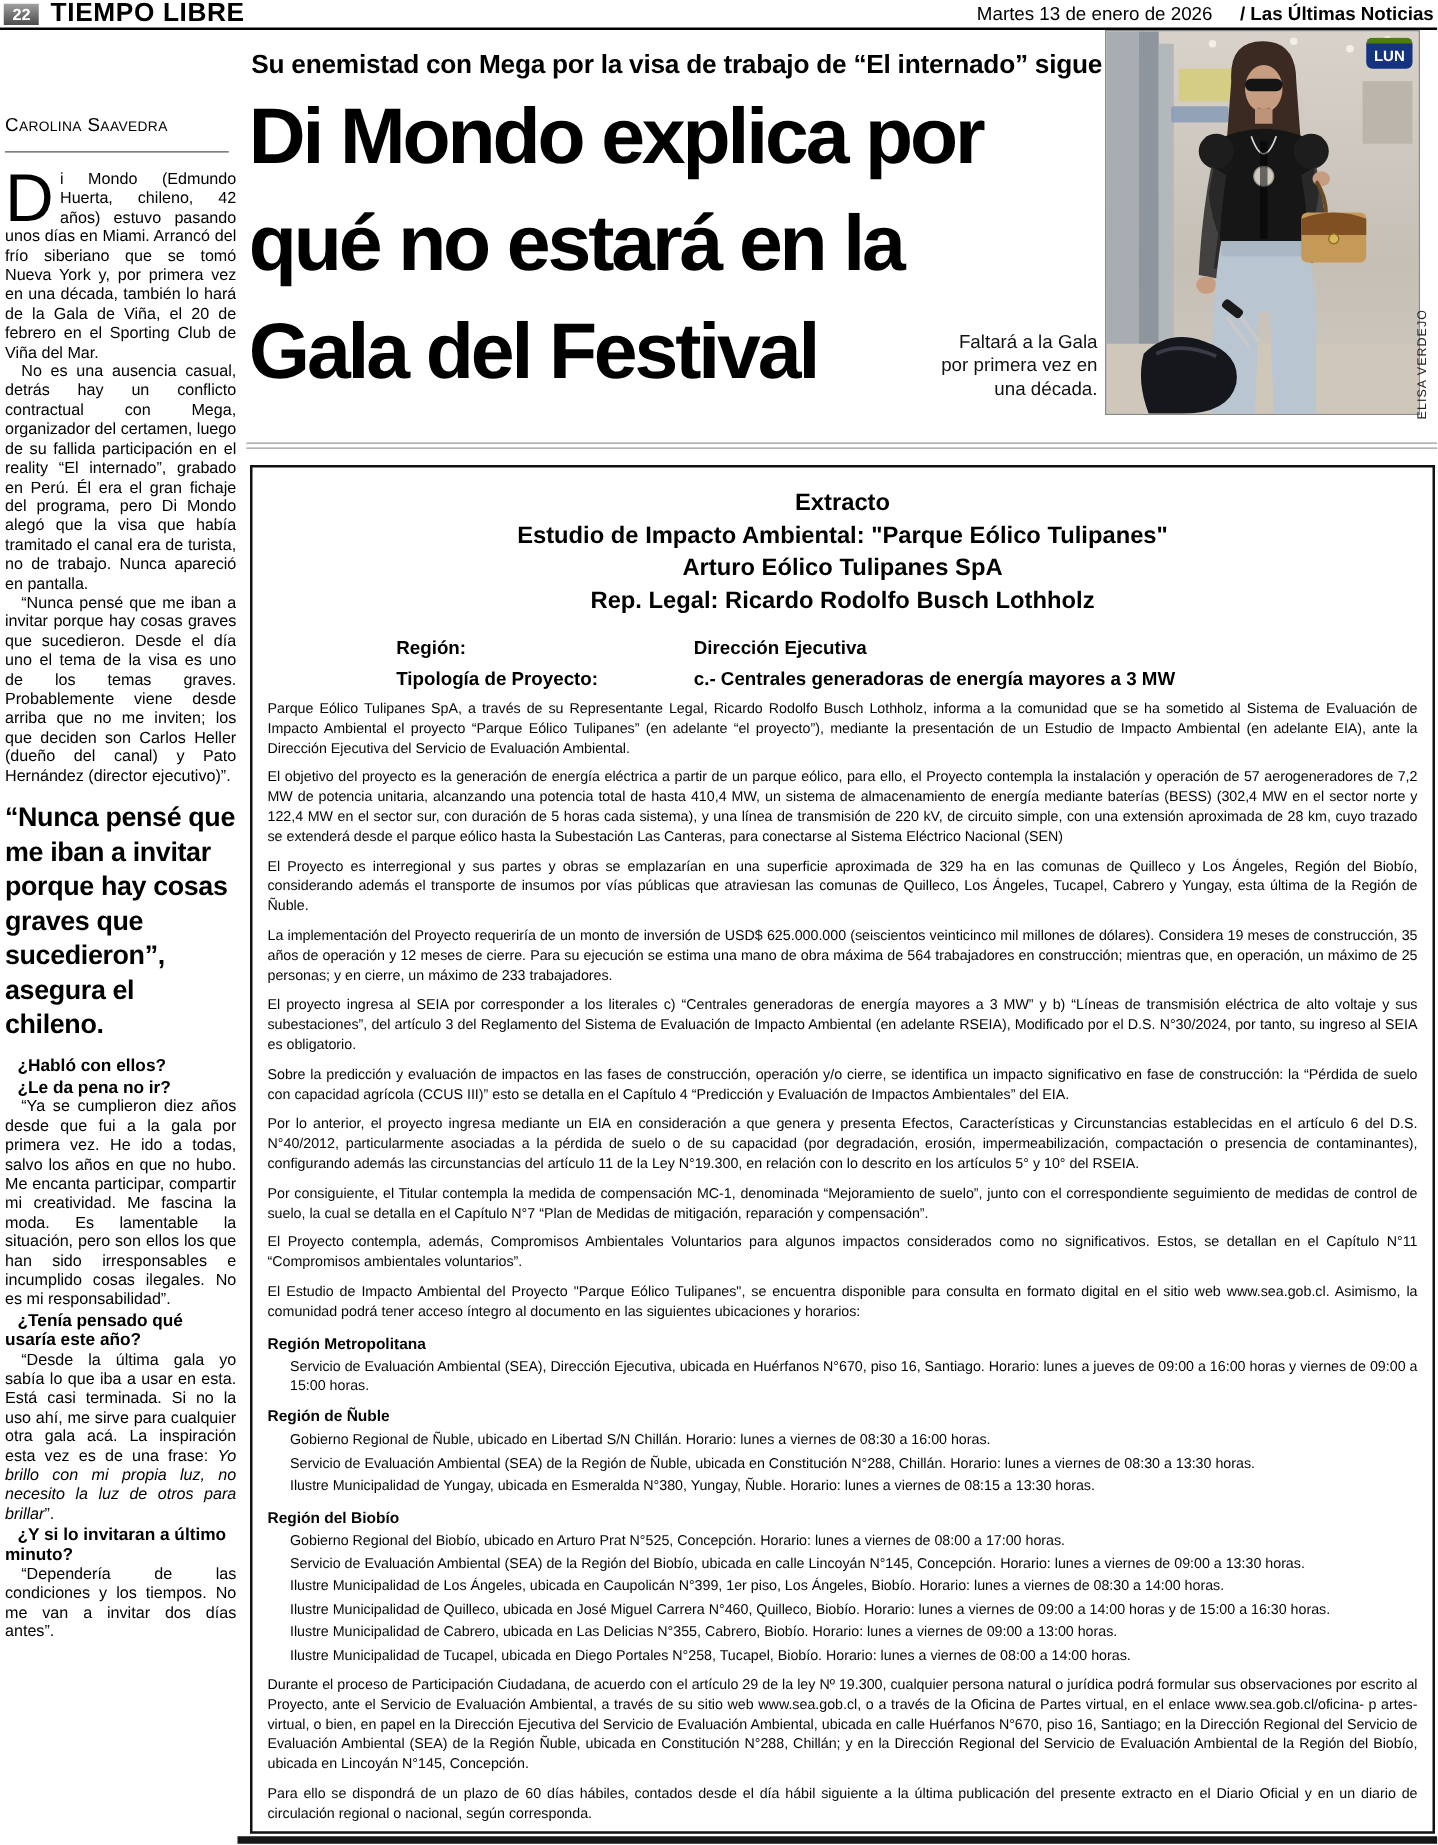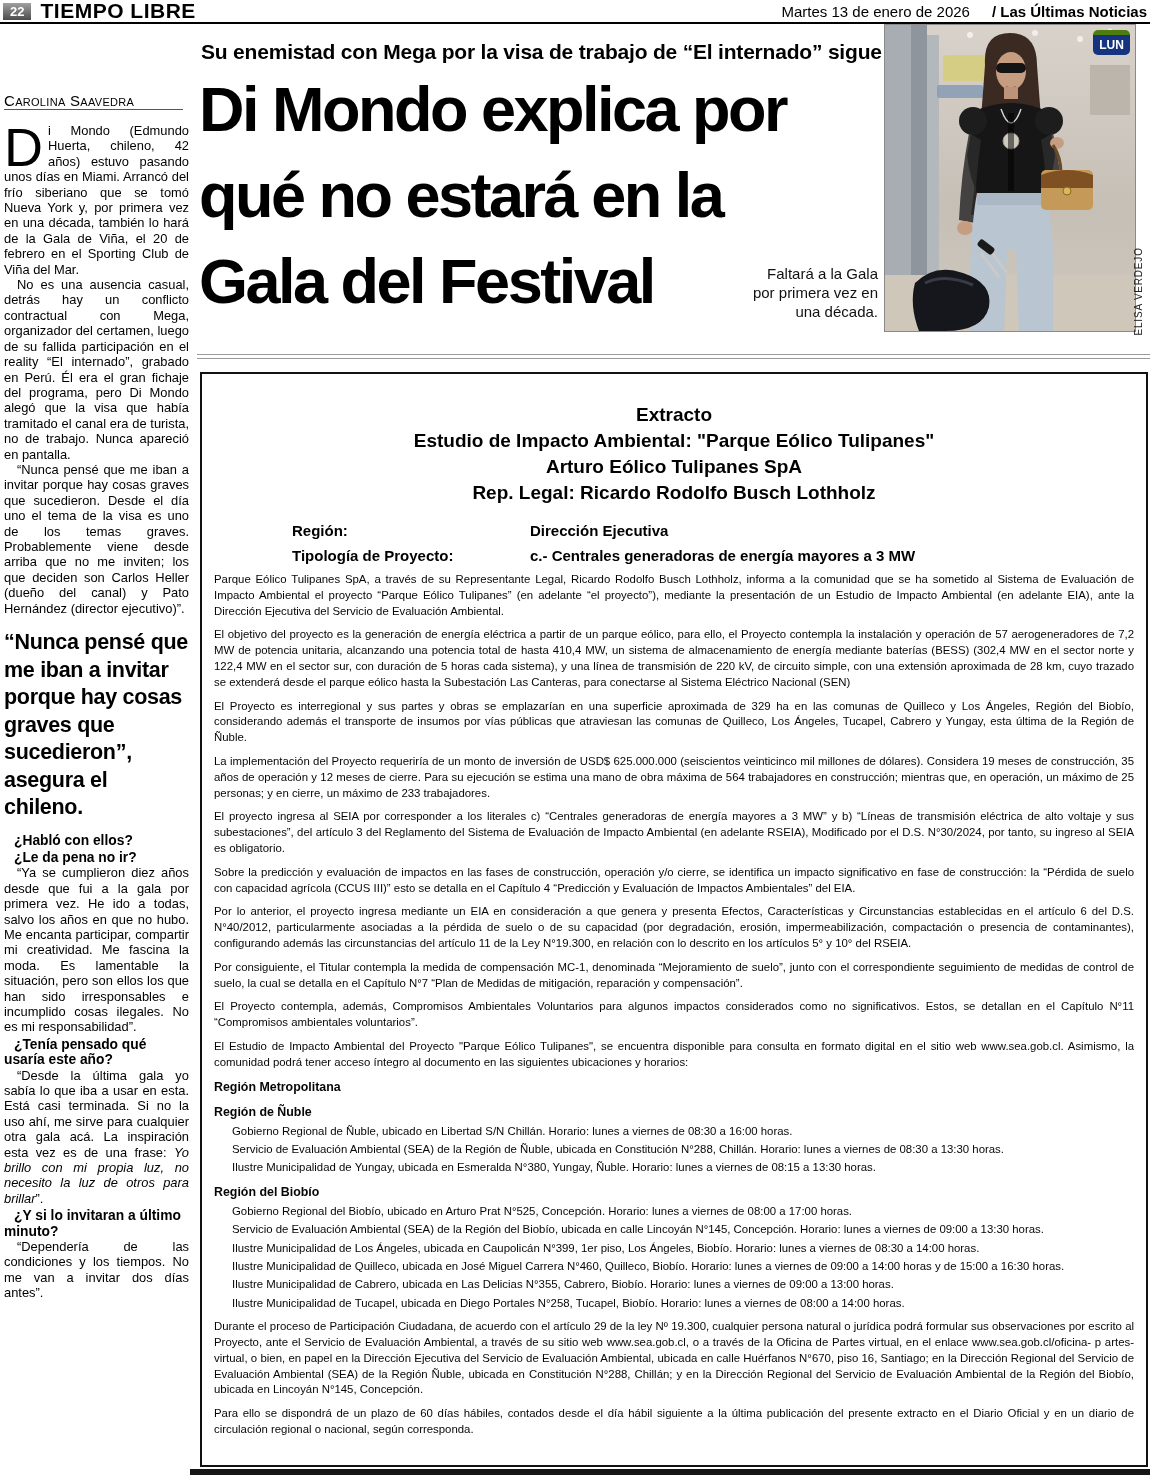--- a/index.html
+++ b/index.html
@@ -10,21 +10,21 @@
   
   .hdr{position:absolute;left:0;top:0;width:1150px;height:24px;display:flex;align-items:center;justify-content:space-between;border-bottom:2px solid #000;padding:0 3px}
   .hdr-left{display:flex;align-items:center;gap:9px}
   .pgnum{background:linear-gradient(#a0a0a0,#4c4c4c);color:#fff;font-weight:bold;font-size:13px;padding:1px 7px}
   .section{font-size:21px;font-weight:800;letter-spacing:.5px}
   .hdr-right{font-size:15px;display:flex;gap:22px;align-items:baseline}
   .hdr-right .paper{font-weight:bold}
 
   
   .lcol{position:absolute;left:4px;top:92px;width:185px;height:1384px;overflow:hidden}
-  .byline{font-variant:small-caps;font-size:15px;letter-spacing:.3px;border-bottom:1px solid #555;padding-bottom:0;margin-bottom:13px;width:179px}
+  .byline{font-variant:small-caps;font-size:15px;letter-spacing:.3px;border-bottom:1px solid #555;padding-bottom:12px;margin-bottom:13px;width:179px}
   .ci{font-size:12.9px;line-height:15.4px;text-align:justify}
   .t-body{text-indent:13px}
   .t-drop::first-letter{float:left;font-size:54px;line-height:42px;padding:3px 5px 0 0}
   .t-question{font-weight:bold;font-size:13.8px;text-indent:10px;margin-top:2px;text-align:left}
   .t-pullquote{font-weight:bold;font-size:21.5px;line-height:27.5px;text-align:left;letter-spacing:-.3px;margin:13px 0 11px}
   .ital{font-style:italic}
 
   
   .kicker{position:absolute;left:201px;top:40px;font-size:21px;font-weight:600;letter-spacing:-.2px}
   .headline{position:absolute;left:199px;top:66px;width:692px}
@@ -34,24 +34,24 @@
   
   .photo{position:absolute;left:884px;top:24px;width:252px;height:308px;border:1px solid #8a8a8a;background:#c9c2ba;overflow:hidden}
   .lun{position:absolute;top:5px;right:5px;width:37px;height:25px;background:#15337f;border-top:5px solid #4d7c0f;border-radius:5px;color:#fff;font-weight:bold;font-size:12px;display:flex;align-items:center;justify-content:center}
   .credit{position:absolute;left:1063px;top:255px;width:150px;transform:rotate(-90deg);font-size:10px;letter-spacing:.8px;color:#222}
 
   
   .drule{position:absolute;left:197px;top:354px;width:953px;height:5px;border-top:1px solid #9a9a9a;border-bottom:1px solid #9a9a9a}
   .botbar{position:absolute;left:190px;top:1469px;width:960px;height:6px;background:#161616}
 
   
-  .xbox{position:absolute;left:200px;top:372px;width:948px;height:1095px;border:2px solid #111;padding:16px 12px;overflow:hidden}
+  .xbox{position:absolute;left:200px;top:372px;width:948px;height:1095px;border:2px solid #111;padding:4px 12px;overflow:hidden}
   .xtitles{margin-top:12px}
   .xtitle{font-size:19px;font-weight:bold;text-align:center;line-height:26px}
-  .xmeta{margin:16px 0 2px 78px}
+  .xmeta{margin:16px 0 2px 103px}
   .mrow{display:flex;margin-bottom:8px;font-size:15px;font-weight:bold}
   .mlabel{width:238px}
   .xp{font-size:11.4px;line-height:15.8px;text-align:justify;margin-top:8px;color:#060606}
   .loc{font-size:11.4px;line-height:15.4px;color:#060606}
   .t-h{font-weight:bold;font-size:12.4px;margin-top:8px;line-height:17px}
   .t-e{padding-left:18px;margin-top:3px;text-align:justify}
 </style>
 </head>
 <body>
 
@@ -197,20 +197,21 @@
         <p class="xp">El proyecto ingresa al SEIA por corresponder a los literales c) “Centrales generadoras de energía mayores a 3 MW” y b) “Líneas de transmisión eléctrica de alto voltaje y sus subestaciones”, del artículo 3 del Reglamento del Sistema de Evaluación de Impacto Ambiental (en adelante RSEIA), Modificado por el D.S. N°30/2024, por tanto, su ingreso al SEIA es obligatorio.</p>
         <p class="xp">Sobre la predicción y evaluación de impactos en las fases de construcción, operación y/o cierre, se identifica un impacto significativo en fase de construcción: la “Pérdida de suelo con capacidad agrícola (CCUS III)” esto se detalla en el Capítulo 4 “Predicción y Evaluación de Impactos Ambientales” del EIA.</p>
         <p class="xp">Por lo anterior, el proyecto ingresa mediante un EIA en consideración a que genera y presenta Efectos, Características y Circunstancias establecidas en el artículo 6 del D.S. N°40/2012, particularmente asociadas a la pérdida de suelo o de su capacidad (por degradación, erosión, impermeabilización, compactación o presencia de contaminantes), configurando además las circunstancias del artículo 11 de la Ley N°19.300, en relación con lo descrito en los artículos 5° y 10° del RSEIA.</p>
         <p class="xp">Por consiguiente, el Titular contempla la medida de compensación MC-1, denominada “Mejoramiento de suelo”, junto con el correspondiente seguimiento de medidas de control de suelo, la cual se detalla en el Capítulo N°7 “Plan de Medidas de mitigación, reparación y compensación”.</p>
         <p class="xp">El Proyecto contempla, además, Compromisos Ambientales Voluntarios para algunos impactos considerados como no significativos. Estos, se detallan en el Capítulo N°11 “Compromisos ambientales voluntarios”.</p>
         <p class="xp">El Estudio de Impacto Ambiental del Proyecto "Parque Eólico Tulipanes", se encuentra disponible para consulta en formato digital en el sitio web www.sea.gob.cl. Asimismo, la comunidad podrá tener acceso íntegro al documento en las siguientes ubicaciones y horarios:</p>
       </div>
     <div>
 
     <div class="loc t-h">Región Metropolitana</div>
+        <div class="loc t-e">Servicio de Evaluación Ambiental (SEA), Dirección Ejecutiva, ubicada en Huérfanos N°670, piso 16, Santiago. Horario: lunes a jueves de 09:00 a 16:00 horas y viernes de 09:00 a 15:00 horas.</div>
         <div class="loc t-h">Región de Ñuble</div>
         <div class="loc t-e">Gobierno Regional de Ñuble, ubicado en Libertad S/N Chillán. Horario: lunes a viernes de 08:30 a 16:00 horas.</div>
         <div class="loc t-e">Servicio de Evaluación Ambiental (SEA) de la Región de Ñuble, ubicada en Constitución N°288, Chillán. Horario: lunes a viernes de 08:30 a 13:30 horas.</div>
         <div class="loc t-e">Ilustre Municipalidad de Yungay, ubicada en Esmeralda N°380, Yungay, Ñuble. Horario: lunes a viernes de 08:15 a 13:30 horas.</div>
         <div class="loc t-h">Región del Biobío</div>
         <div class="loc t-e">Gobierno Regional del Biobío, ubicado en Arturo Prat N°525, Concepción. Horario: lunes a viernes de 08:00 a 17:00 horas.</div>
         <div class="loc t-e">Servicio de Evaluación Ambiental (SEA) de la Región del Biobío, ubicada en calle Lincoyán N°145, Concepción. Horario: lunes a viernes de 09:00 a 13:30 horas.</div>
         <div class="loc t-e">Ilustre Municipalidad de Los Ángeles, ubicada en Caupolicán N°399, 1er piso, Los Ángeles, Biobío. Horario: lunes a viernes de 08:30 a 14:00 horas.</div>
         <div class="loc t-e">Ilustre Municipalidad de Quilleco, ubicada en José Miguel Carrera N°460, Quilleco, Biobío. Horario: lunes a viernes de 09:00 a 14:00 horas y de 15:00 a 16:30 horas.</div>
         <div class="loc t-e">Ilustre Municipalidad de Cabrero, ubicada en Las Delicias N°355, Cabrero, Biobío. Horario: lunes a viernes de 09:00 a 13:00 horas.</div>

